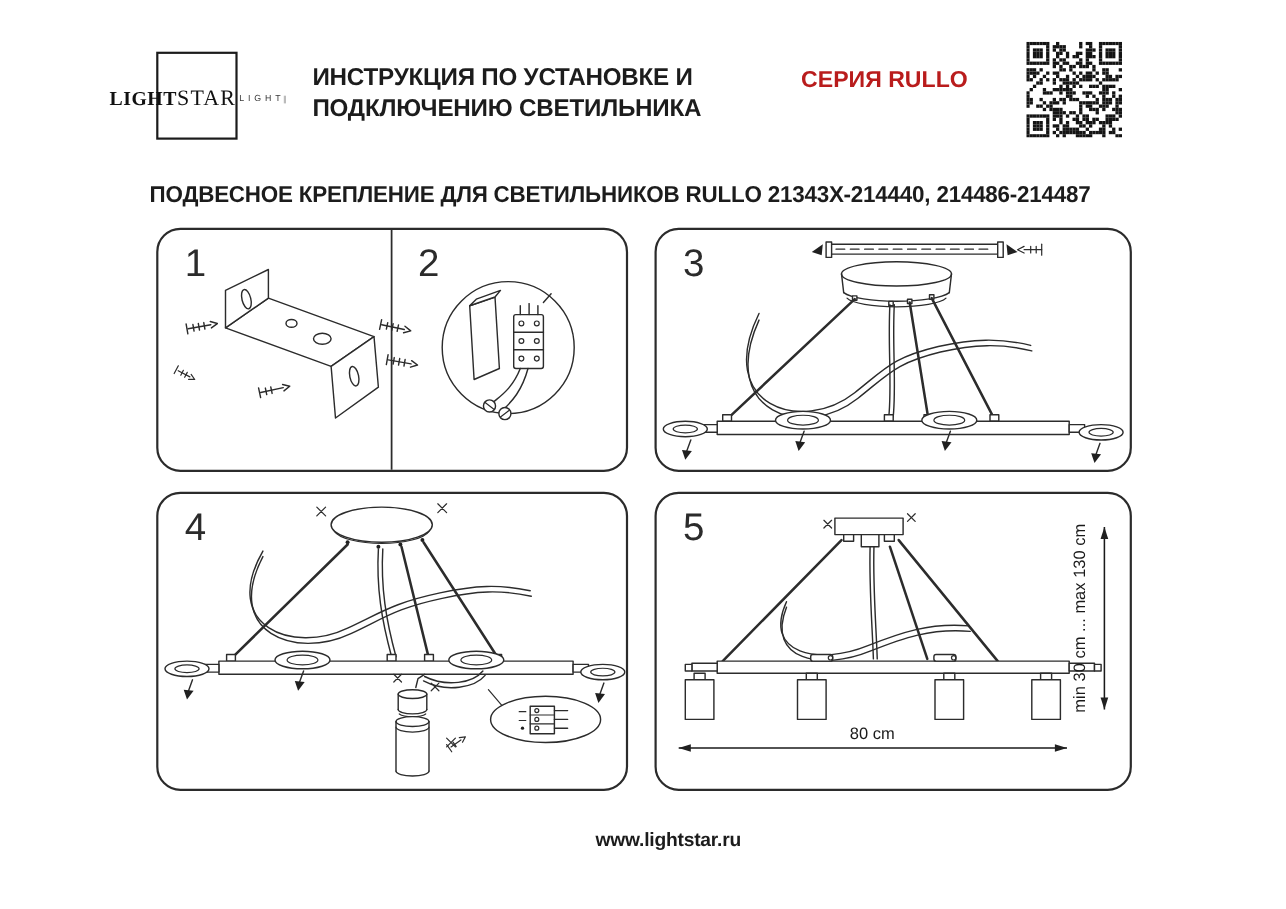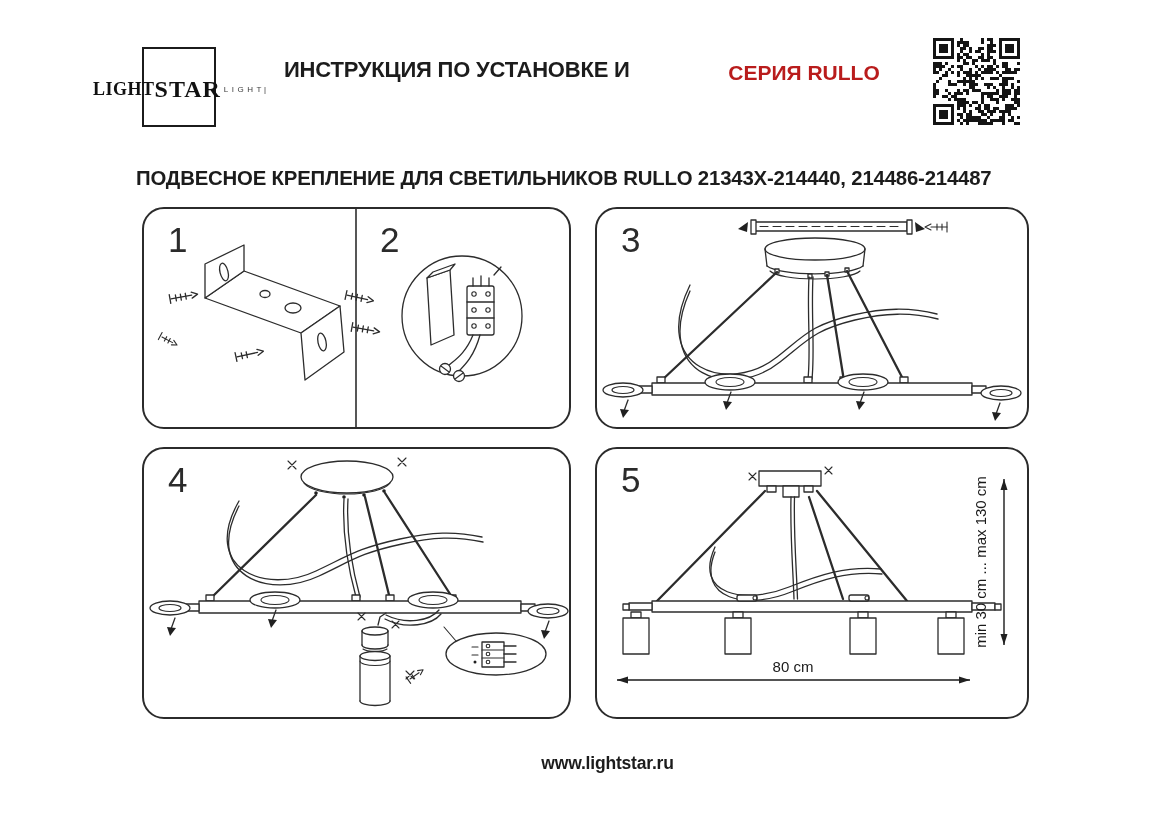--- a/index.html
+++ b/index.html
@@ -5,21 +5,21 @@
   * { margin:0; padding:0; box-sizing:border-box; }
   html,body { background:#ffffff; }
   #page {
     position:relative; width:1169px; height:826px; background:#fff;
     font-family:"Liberation Sans", sans-serif; color:#1f1f1f; overflow:hidden;
   }
   
   .logo-box{ position:absolute; left:142px; top:47px; width:74px; height:80px;
     border:2px solid #1b1b1b; display:flex; flex-direction:row; align-items:center; justify-content:center; padding-top:3px;}
   .logo-light{ font-family:"Liberation Serif", serif; font-weight:700; font-size:18px; line-height:16px; letter-spacing:.5px; color:#111;}
-  .logo-star{ font-family:"Liberation Serif", serif; font-weight:700; font-size:24px; line-height:18px; letter-spacing:1px; color:#111;}
+  .logo-star{ font-family:"Liberation Serif", serif; font-weight:400; font-size:20px; line-height:18px; letter-spacing:1px; color:#111;}
   .logo-group{ font-size:8px; letter-spacing:3.5px; color:#3a3a3a; margin-top:2px; margin-left:3px;}
   .logo-flag{ display:flex; width:52px; height:5px; margin-top:3px; outline:1px solid #bbb;}
   .logo-flag span{ flex:1; }
   .fg{ background:#169b47;} .fw{ background:#ffffff;} .fr{ background:#ce2b37;}
   .logo-rule{ width:52px; height:2px; background:#1b1b1b; margin-top:2px;}
 
   .title-block{ position:absolute; left:262px; top:56px; font-weight:700; font-size:22px; line-height:28px; letter-spacing:-.2px; color:#1c1c1c;margin-left:22px;}
   .series-block{ position:absolute; left:688px; top:59px; width:232px; text-align:center; font-weight:700; font-size:21px; line-height:27px; color:#b91c1c;}
   .qr{ position:absolute; left:933px; top:38px; width:87px; height:87px;}
 
@@ -60,20 +60,21 @@
     <div class="logo-flag">
         <span class="fg"></span>
         <span class="fw"></span>
         <span class="fr"></span>
       </div>
     <div class="logo-rule"></div>
   </div>
 
   <div class="title-block">
     <div>ИНСТРУКЦИЯ ПО УСТАНОВКЕ И</div>
+    <div>ПОДКЛЮЧЕНИЮ СВЕТИЛЬНИКА</div>
   </div>
 
   <div class="series-block">
     <div>СЕРИЯ RULLO</div>
   </div>
 
   <div class="qr">
     <svg width="87" height="87" viewBox="0 0 87 87">
         <rect x="27" y="0" width="3" height="3" fill="#141414"></rect>
         <rect x="48" y="0" width="3" height="3" fill="#141414"></rect>

